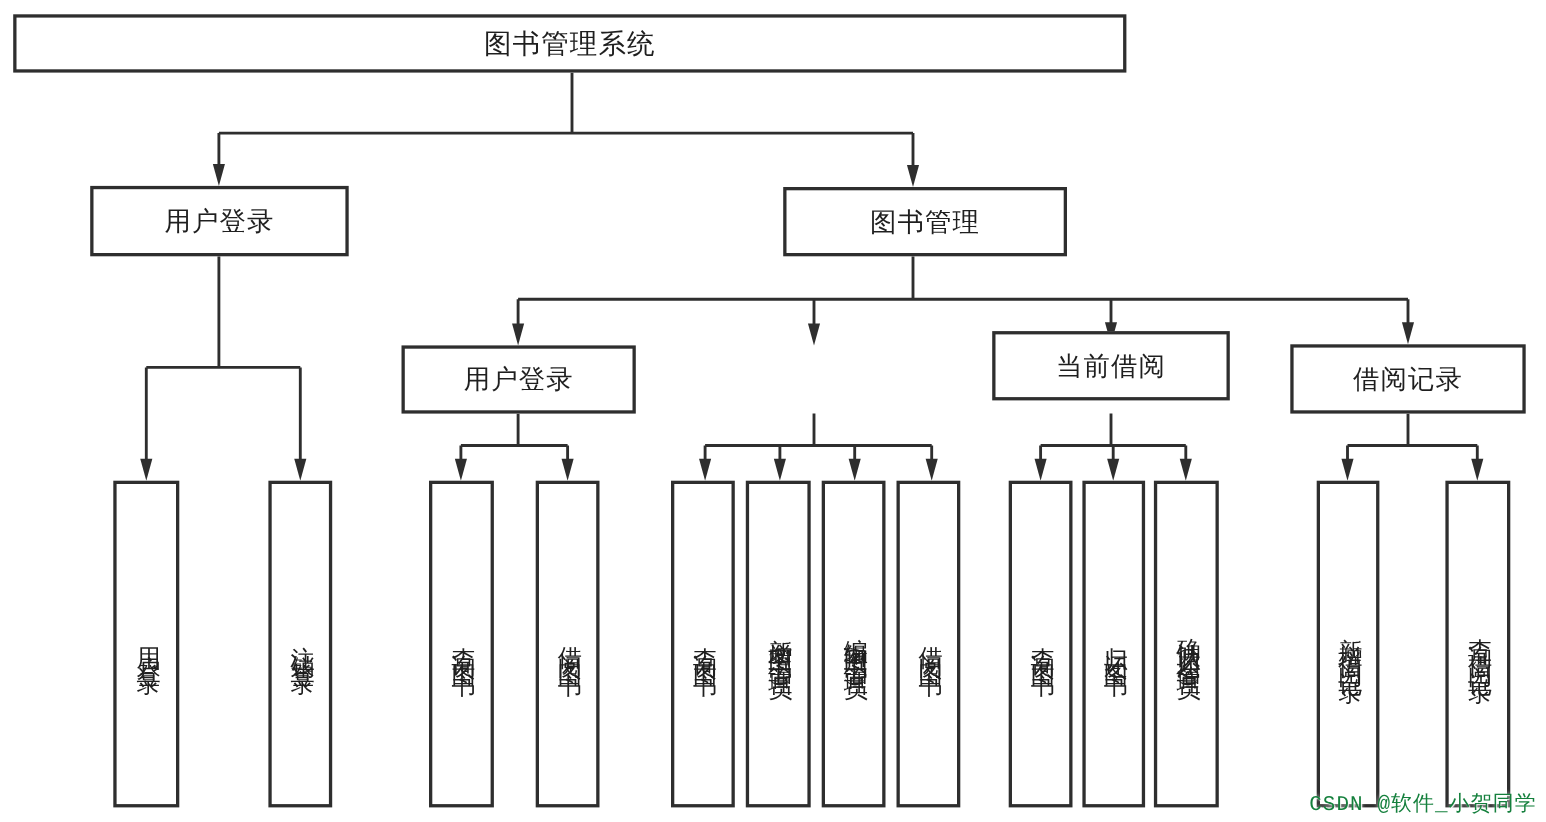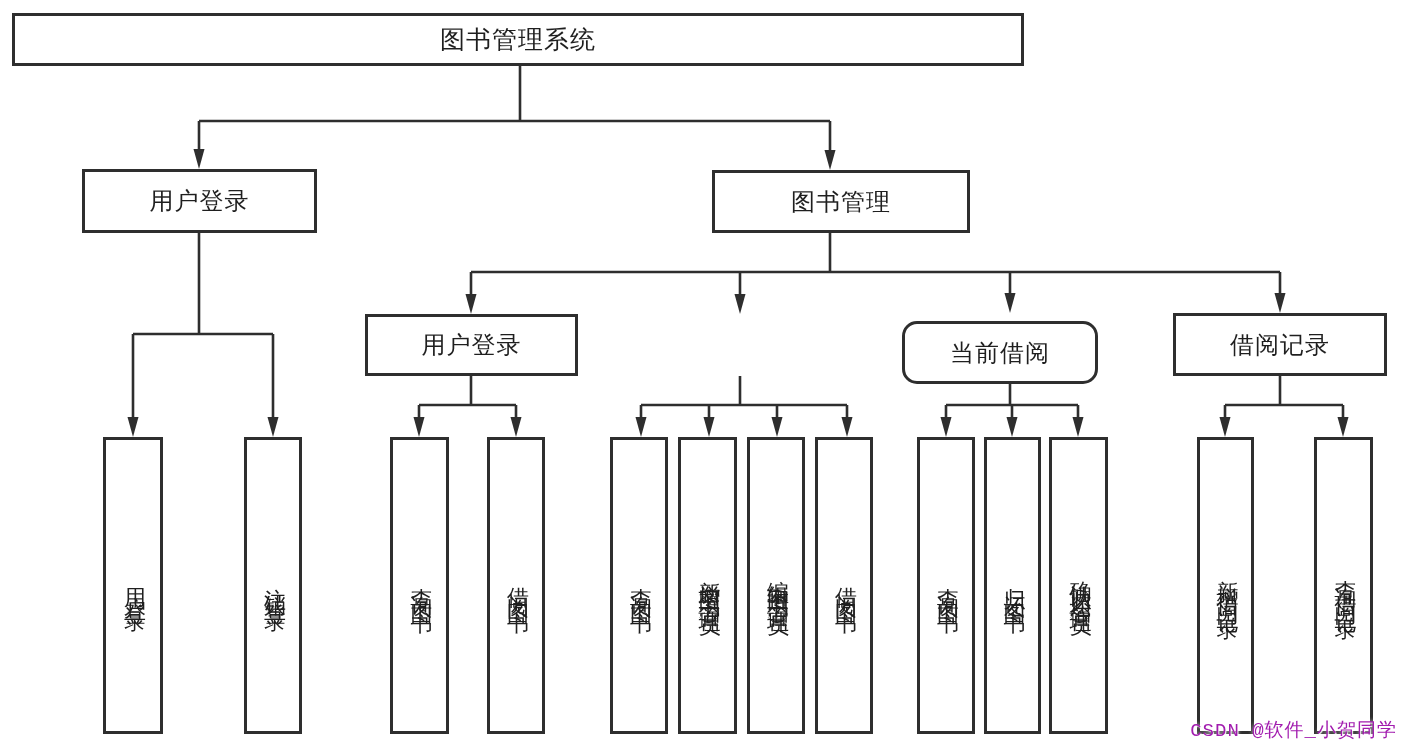--- a/index.html
+++ b/index.html
@@ -43,21 +43,21 @@
     line-height: 1;
     border-width: 3px;
   }
   .vbox.long { letter-spacing: 5px; }
   .watermark {
     position: absolute;
     right: 8px;
     bottom: 4px;
     z-index: 2;
     font-size: 19px;
-    color: #a21caf;
+    color: #15803d;
     letter-spacing: 1px;
     text-shadow: 0 0 4px #ffffff, 1px 1px 1px #ffffff;
     white-space: nowrap;
   }
 </style>
 </head>
 <body>
 
 <div class="stage">
 
@@ -110,21 +110,21 @@
       <polygon points="1337.5,417 1348.5,417 1343,437"></polygon>
     </g>
   </svg>
 
   <div class="node hbox root" style="left:12px; top:13px; width:1012px; height:53px;">图书管理系统</div>
 
   <div class="node hbox" style="left:82px; top:169px; width:235px; height:64px;">用户登录</div>
   <div class="node hbox" style="left:712px; top:170px; width:258px; height:63px;">图书管理</div>
 
   <div class="node hbox" style="left:365px; top:314px; width:213px; height:62px;">用户登录</div>
-  <div class="node hbox" style="left:902px; top:321px; width:196px; height:63px;border-radius:15px;">当前借阅</div>
+  <div class="node hbox" style="left:902px; top:301px; width:216px; height:63px;">当前借阅</div>
   <div class="node hbox" style="left:1173px; top:313px; width:214px; height:63px;">借阅记录</div>
 
   <div class="node vbox" style="left:103px; top:437px; width:60px; height:297px;">用户登录</div>
   <div class="node vbox" style="left:244px; top:437px; width:58px; height:297px;">注销登录</div>
 
   <div class="node vbox" style="left:390px; top:437px; width:59px; height:297px;">查询图书</div>
   <div class="node vbox" style="left:487px; top:437px; width:58px; height:297px;">借阅图书</div>
 
   <div class="node vbox" style="left:610px; top:437px; width:58px; height:297px;">查询图书</div>
   <div class="node vbox long" style="left:678px; top:437px; width:59px; height:297px;">新增图书（管理员）</div>

